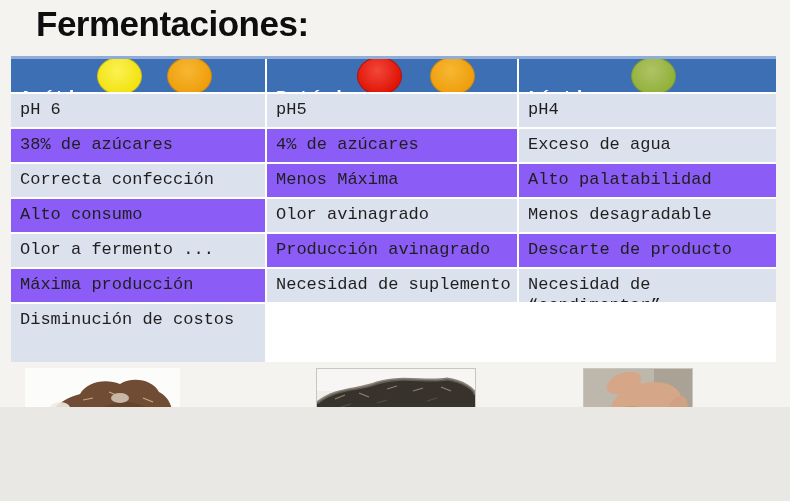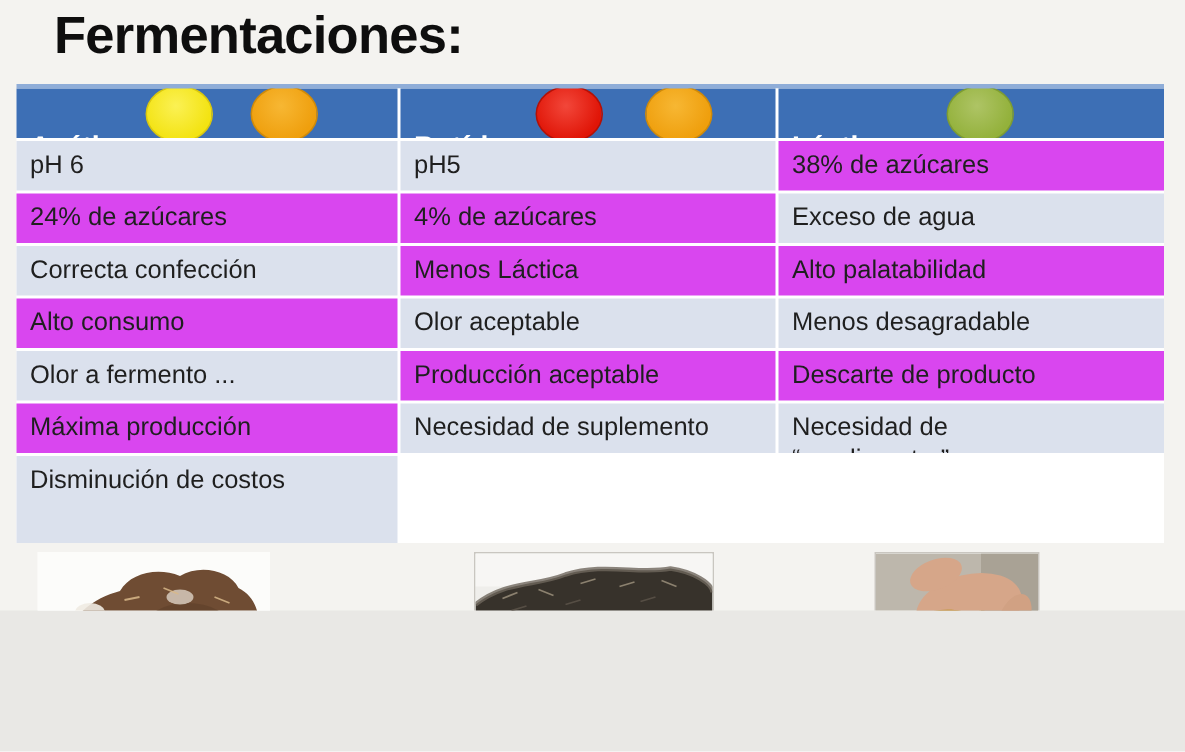--- a/index.html
+++ b/index.html
@@ -32,31 +32,32 @@
     background:#ffffff;
     width:765px;
   }
   .cell{
     padding:6px 6px 0 9px;
     font-size:17px;
     color:#1f1f1f;
     white-space:pre-line;
     line-height:1.22;
     overflow:hidden;
+    font-family:Liberation Mono, monospace;
   }
   .cell.head{
     position:relative;
     background:#3d6fb5;
     color:#ffffff;
     font-weight:700;
     font-size:19px;
     padding-top:5px;
   }
   .cell.dark{background:#dbe1ed;}
-  .cell.light{background:#d946ef;}
+  .cell.light{background:#8b5cf6;}
   .dot{
     position:absolute;top:-2px;
     width:43px;height:36px;
     border-radius:50%;
     z-index:2;
   }
   .dot.yellow{background:radial-gradient(circle at 45% 35%, #fbf154, #f3e312 70%);border:1px solid #d9c70f;}
   .dot.orange{background:radial-gradient(circle at 45% 35%, #f7b733, #ef9f0d 70%);border:1px solid #cf8a0a;}
   .dot.red{background:radial-gradient(circle at 45% 35%, #f2473a, #e01507 70%);border:1px solid #b31107;}
   .dot.green{background:radial-gradient(circle at 45% 35%, #aec465, #93b13b 70%);border:1px solid #7d9c33;}
@@ -88,37 +89,37 @@
       <span class="dot red" style="left:90px"></span>
       <span class="dot orange" style="left:163px"></span>
     </div>
     <div class="cell head">
       <span>Láctica</span>
       <span class="dot green" style="left:112px"></span>
     </div>
 
     <div class="cell dark">pH 6</div>
     <div class="cell dark">pH5</div>
+    <div class="cell dark">pH4</div>
 
     <div class="cell light">38% de azúcares</div>
-    <div class="cell light">24% de azúcares</div>
     <div class="cell light">4% de azúcares</div>
 
     <div class="cell dark">Exceso de agua</div>
     <div class="cell dark">Correcta confección</div>
 
-    <div class="cell light">Menos Láctica</div>
+    <div class="cell light">Menos Máxima</div>
     <div class="cell light">Alto palatabilidad</div>
     <div class="cell light">Alto consumo</div>
 
-    <div class="cell dark">Olor aceptable</div>
+    <div class="cell dark">Olor avinagrado</div>
     <div class="cell dark">Menos desagradable</div>
     <div class="cell dark">Olor a fermento ...</div>
 
-    <div class="cell light">Producción aceptable</div>
+    <div class="cell light">Producción avinagrado</div>
     <div class="cell light">Descarte de producto</div>
     <div class="cell light">Máxima producción</div>
 
     <div class="cell dark">Necesidad de suplemento</div>
     <div class="cell dark">Necesidad de
 “condimentar”</div>
     <div class="cell dark">Disminución de costos</div>
   </div>
 
   <figure class="photo" style="left:25px;top:368px;width:155px;height:118px;">

